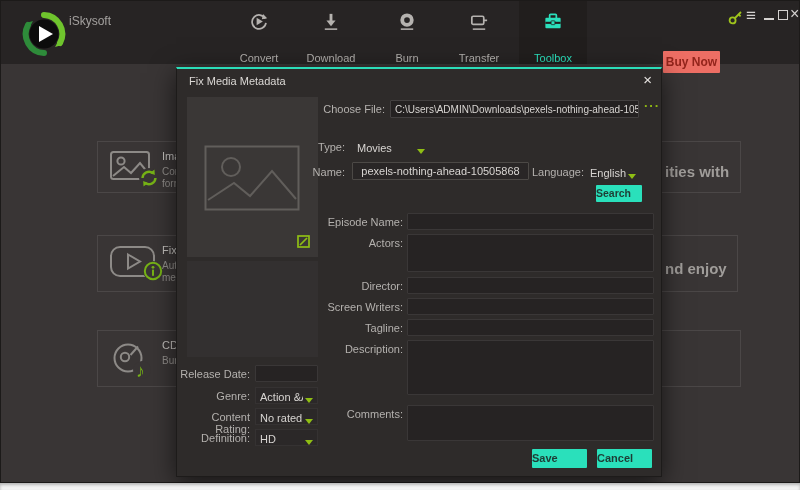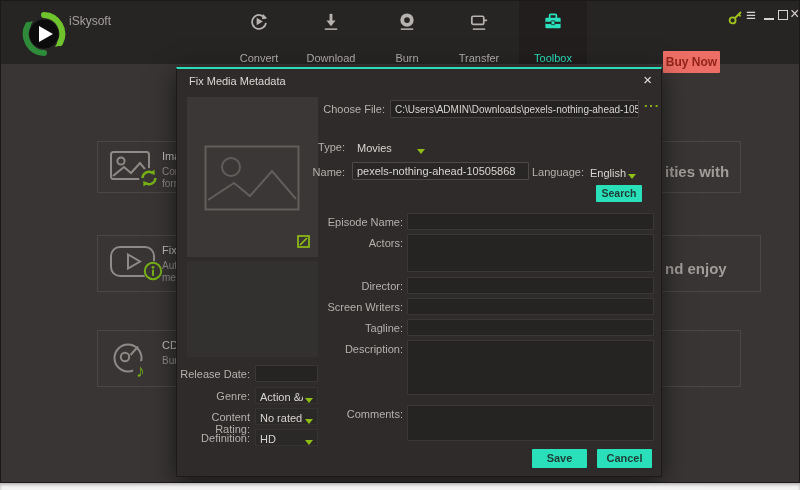--- a/index.html
+++ b/index.html
@@ -28,21 +28,21 @@
   
   .dialog{left:175px;top:66px;width:486px;height:410px;background:#2e2b2a;border:1px solid #1d1b1a;border-top:2px solid #2bdcb8;box-shadow:0 6px 24px rgba(0,0,0,.6);}
   .dlg-title{left:12px;top:6px;font-size:11px;color:#dbd8d5;}
   .dlg-close{right:9px;top:2px;font-size:15px;color:#e6e3e0;cursor:pointer;line-height:18px;}
   .lab{font-size:11px;color:#b4b1ae;text-align:right;}
   .fld{background:#262323;border:1px solid #3a3737;color:#d8d5d2;font-size:11px;font-family:"Liberation Sans",sans-serif;padding:0 4px;border-radius:1px;outline:none;}
   textarea.fld{resize:none;padding:2px 4px;}
   .drop{background:#2b2828;border:1px solid #353232;display:flex;align-items:flex-end;padding:0 4px;cursor:pointer;}
   .drop .val{font-size:11px;color:#d8d5d2;flex:1;white-space:nowrap;overflow:hidden;}
   .tri{width:0;height:0;border-left:4px solid transparent;border-right:4px solid transparent;border-top:5px solid #8fbe14;margin-left:2px;}
-  .tealbtn{background:#2ae0bb;color:#1e3c35;font-size:11px;font-weight:bold;text-align:center;border-radius:1px;cursor:pointer;}
+  .tealbtn{background:#2ae0bb;color:#1e3c35;font-size:11px;font-weight:bold;text-align:left;border-radius:1px;cursor:pointer;}
   .panel{background:#3a3736;}
 </style>
 </head>
 <body>
 
 <div class="stage">
   <div class="abs window">
 
     <div class="abs header">
       <svg class="abs" style="left:20px;top:10px" width="46" height="46" viewBox="0 0 46 46">
@@ -132,21 +132,21 @@
         <rect x="2" y="2" width="43" height="29" rx="9" fill="none" stroke="#8d8a87" stroke-width="2"></rect>
         <polygon points="19,9.5 31,16.5 19,23.5" fill="none" stroke="#8d8a87" stroke-width="2"></polygon>
         <circle cx="44" cy="26" r="10" fill="#393535"></circle>
         <circle cx="44" cy="26" r="8.2" fill="none" stroke="#76b216" stroke-width="2"></circle>
         <circle cx="44" cy="22.3" r="1.4" fill="#76b216"></circle>
         <rect x="43" y="24.6" width="2" height="6.2" fill="#76b216"></rect>
       </svg>
       <div class="ttl">Fix</div>
       <div class="dsc"><span>Aut</span><br><span>med</span></div>
     </div>
-    <div class="abs cardR" style="left:660px;top:234px;width:100px;height:57px">
+    <div class="abs cardR" style="left:660px;top:234px;width:77px;height:57px">
       <div class="frag" style="top:24px">nd enjoy</div>
     </div>
 
     <div class="abs card" style="left:96px;top:329px;width:340px;height:57px">
       <svg class="abs" style="left:11px;top:9px" width="52" height="40" viewBox="0 0 52 40">
         <circle cx="19" cy="18" r="13.5" fill="none" stroke="#8d8a87" stroke-width="2"></circle>
         <circle cx="16" cy="17" r="4.2" fill="none" stroke="#8d8a87" stroke-width="2"></circle>
         <path d="M29 6.5 L21.5 15" stroke="#8d8a87" stroke-width="2"></path>
         <circle cx="33" cy="30" r="9" fill="#393535"></circle>
         <text x="27" y="37" font-size="18" font-weight="bold" fill="#76b216">♪</text>
@@ -200,21 +200,21 @@
       <div class="abs fld" style="left:213px;top:31px;width:249px;height:18px;background:#242121;border-color:#434040;font-size:10px;line-height:17px;white-space:nowrap;overflow:hidden">C:\Users\ADMIN\Downloads\pexels-nothing-ahead-10505868.mp4</div>
       <div class="abs" style="left:467px;top:29px;color:#8fb913;font-size:13px;font-weight:bold;letter-spacing:1px;cursor:pointer">···</div>
 
       <div class="abs lab" style="left:100px;top:72px;width:68px">Type:</div>
       <div class="abs drop" style="left:175px;top:69px;width:78px;height:17px;background:#2e2b2a;border-color:#2e2b2a">
         <span class="val">Movies</span>
         <span class="tri"></span>
       </div>
 
       <div class="abs lab" style="left:100px;top:97px;width:68px">Name:</div>
-      <input class="abs fld" style="left: 175px; top: 93px; width: 177px; height: 18px; background: rgb(41, 38, 38); border-color: rgb(76, 73, 70);" value="pexels-nothing-ahead-10505868">
+      <input class="abs fld" style="left: 175px; top: 93px; width: 177px; height: 18px; background: rgb(41, 38, 38); border-color: rgb(76, 73, 70); text-align: center;" value="pexels-nothing-ahead-10505868">
       <div class="abs lab" style="left:355px;top:97px;width:48px">Language:</div>
       <div class="abs drop" style="left:408px;top:93px;width:56px;height:18px;background:#2e2b2a;border-color:#2e2b2a">
         <span class="val">English</span>
         <span class="tri"></span>
       </div>
 
       <div class="abs tealbtn" style="left:419px;top:116px;width:46px;height:17px;line-height:17px;font-size:10.5px">Search</div>
 
       <div class="abs lab" style="left:126px;top:147px;width:100px">Episode Name:</div>
       <input class="abs fld" style="left: 230px; top: 144px; width: 247px; height: 17px;" value="">

